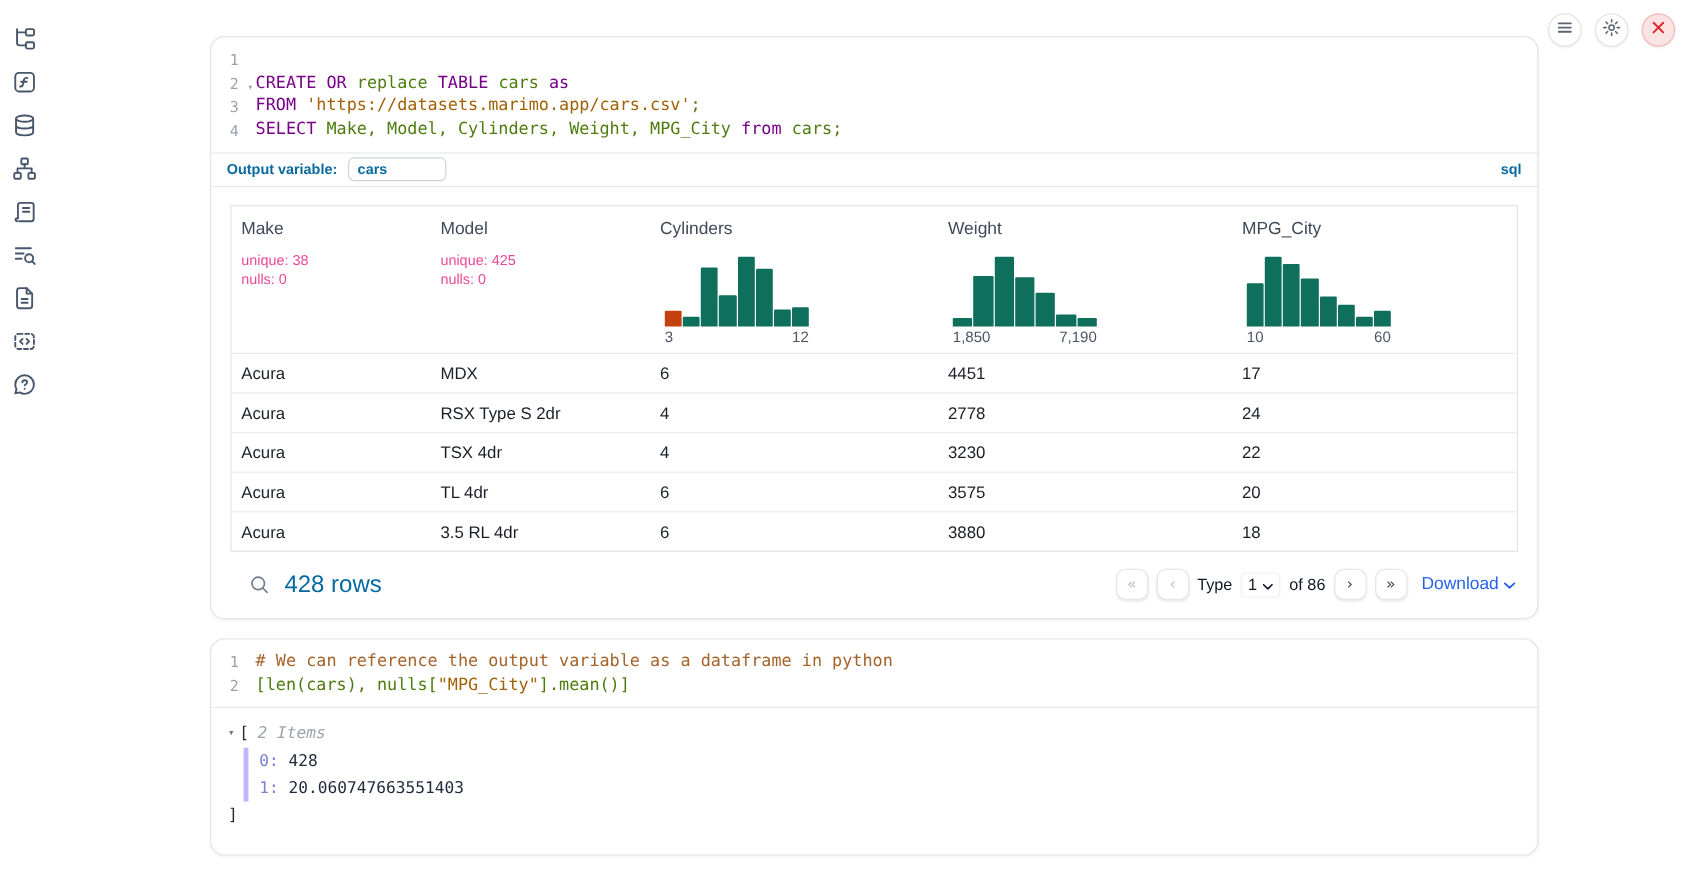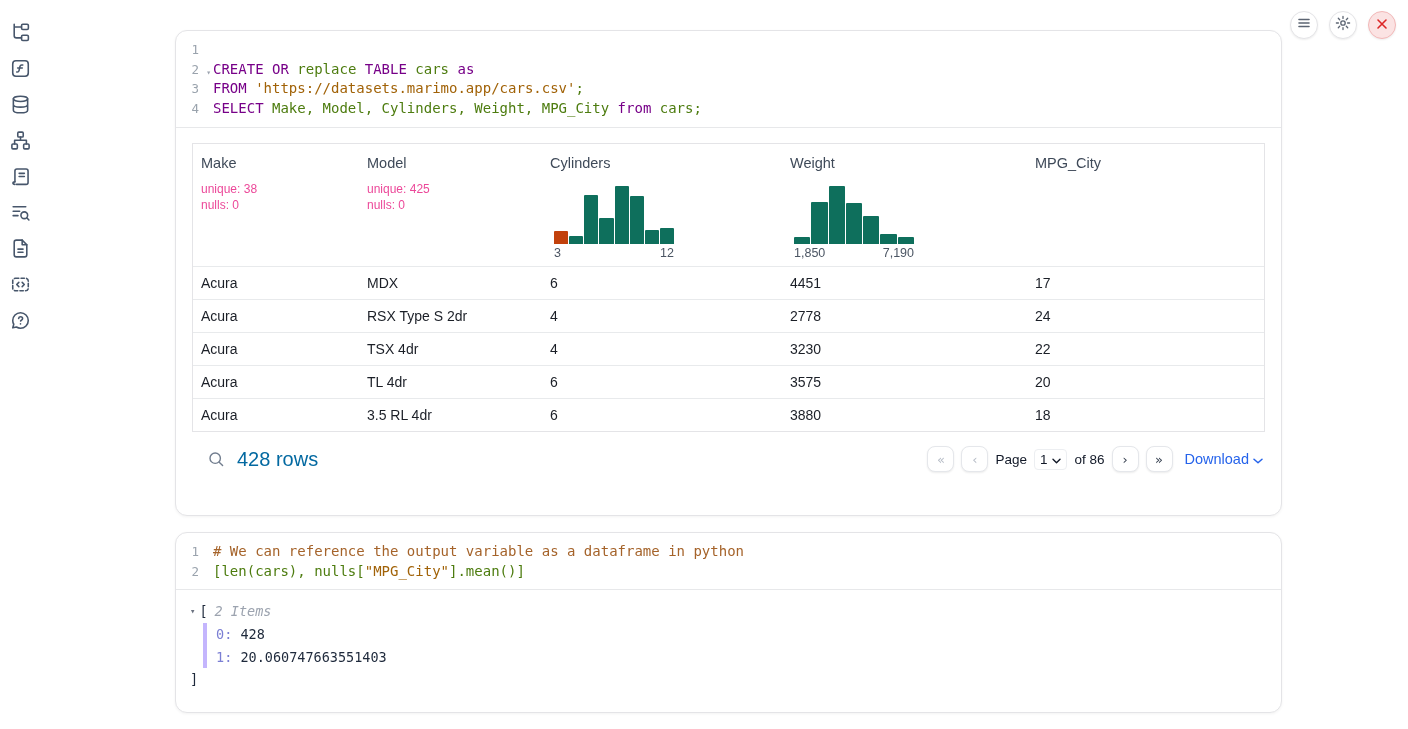--- a/index.html
+++ b/index.html
@@ -168,20 +168,25 @@
       <div class="code-line">
         <span class="gutter">3</span>
         <span class="code-text"><span class="tok-kw">FROM</span><span class="tok-plain"> </span><span class="tok-str">'https://datasets.marimo.app/cars.csv'</span><span class="tok-plain">;</span></span>
       </div>
       <div class="code-line">
         <span class="gutter">4</span>
         <span class="code-text"><span class="tok-kw">SELECT</span><span class="tok-plain"> Make, Model, Cylinders, Weight, MPG_City </span><span class="tok-kw">from</span><span class="tok-plain"> cars;</span></span>
       </div>
     </div>
 
+  <div class="outvar-row">
+    <span class="outvar-label">Output variable:</span>
+    <input class="outvar-input" value="cars" style="">
+    <span class="lang-label">sql</span>
+  </div>
 
   <div class="output-area">
     <div class="data-table">
       <div class="thead" id="thead">
           <div class="th" style="width: 166px;">
             <span class="th-title">Make</span>
             <div class="stats">
               <div>unique: 38</div>
               <div>nulls: 0</div>
             </div>
@@ -225,20 +230,36 @@
                 <div class="bar" style="height: 12%; background: rgb(14, 111, 92);"></div>
               </div>
               <div class="hist-labels">
                 <span>1,850</span>
                 <span>7,190</span>
               </div>
             </div>
           </div>
           <div class="th" style="width: 241px;">
             <span class="th-title">MPG_City</span>
+            <div class="hist-wrap">
+              <div class="bars">
+                <div class="bar" style="height: 62%; background: rgb(14, 111, 92);"></div>
+                <div class="bar" style="height: 100%; background: rgb(14, 111, 92);"></div>
+                <div class="bar" style="height: 90%; background: rgb(14, 111, 92);"></div>
+                <div class="bar" style="height: 68%; background: rgb(14, 111, 92);"></div>
+                <div class="bar" style="height: 42%; background: rgb(14, 111, 92);"></div>
+                <div class="bar" style="height: 30%; background: rgb(14, 111, 92);"></div>
+                <div class="bar" style="height: 13%; background: rgb(14, 111, 92);"></div>
+                <div class="bar" style="height: 22%; background: rgb(14, 111, 92);"></div>
+              </div>
+              <div class="hist-labels">
+                <span>10</span>
+                <span>60</span>
+              </div>
+            </div>
           </div>
         </div>
       <div id="tbody">
           <div class="tr">
             <div class="td" style="width: 166px;">Acura</div>
             <div class="td" style="width: 183px;">MDX</div>
             <div class="td" style="width: 240px;">6</div>
             <div class="td" style="width: 245px;">4451</div>
             <div class="td" style="width: 241px;">17</div>
           </div>
@@ -278,21 +299,21 @@
         <svg width="17" height="17" viewBox="0 0 17 17" fill="none" stroke="currentColor" stroke-width="1.4" stroke-linecap="round">
             <circle cx="7.2" cy="7.2" r="5.2"></circle>
             <path d="M11.2 11.2l3.4 3.4"></path>
           </svg>
       </span>
       <span class="rowcount">428 rows</span>
 
       <div class="pager">
         <button class="nav-btn disabled">«</button>
         <button class="nav-btn disabled">‹</button>
-        <span class="page-word">Page</span>
+        <span class="page-word">Type</span>
         <span class="page-select">
           <span>1</span>
           <span><svg width="9" height="6" viewBox="0 0 9 6" fill="none" stroke="#111827" stroke-width="1.4" stroke-linecap="round" stroke-linejoin="round">
                 <path d="M1 1.3l3.5 3.4L8 1.3"></path>
               </svg></span>
         </span>
         <span class="of-word">of 86</span>
         <button class="nav-btn">›</button>
         <button class="nav-btn">»</button>
       </div>

